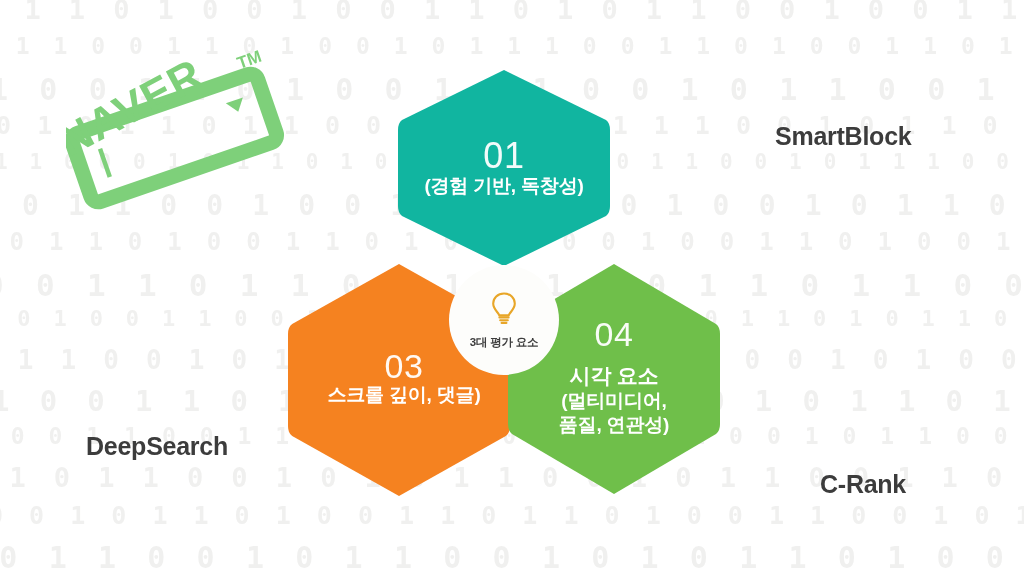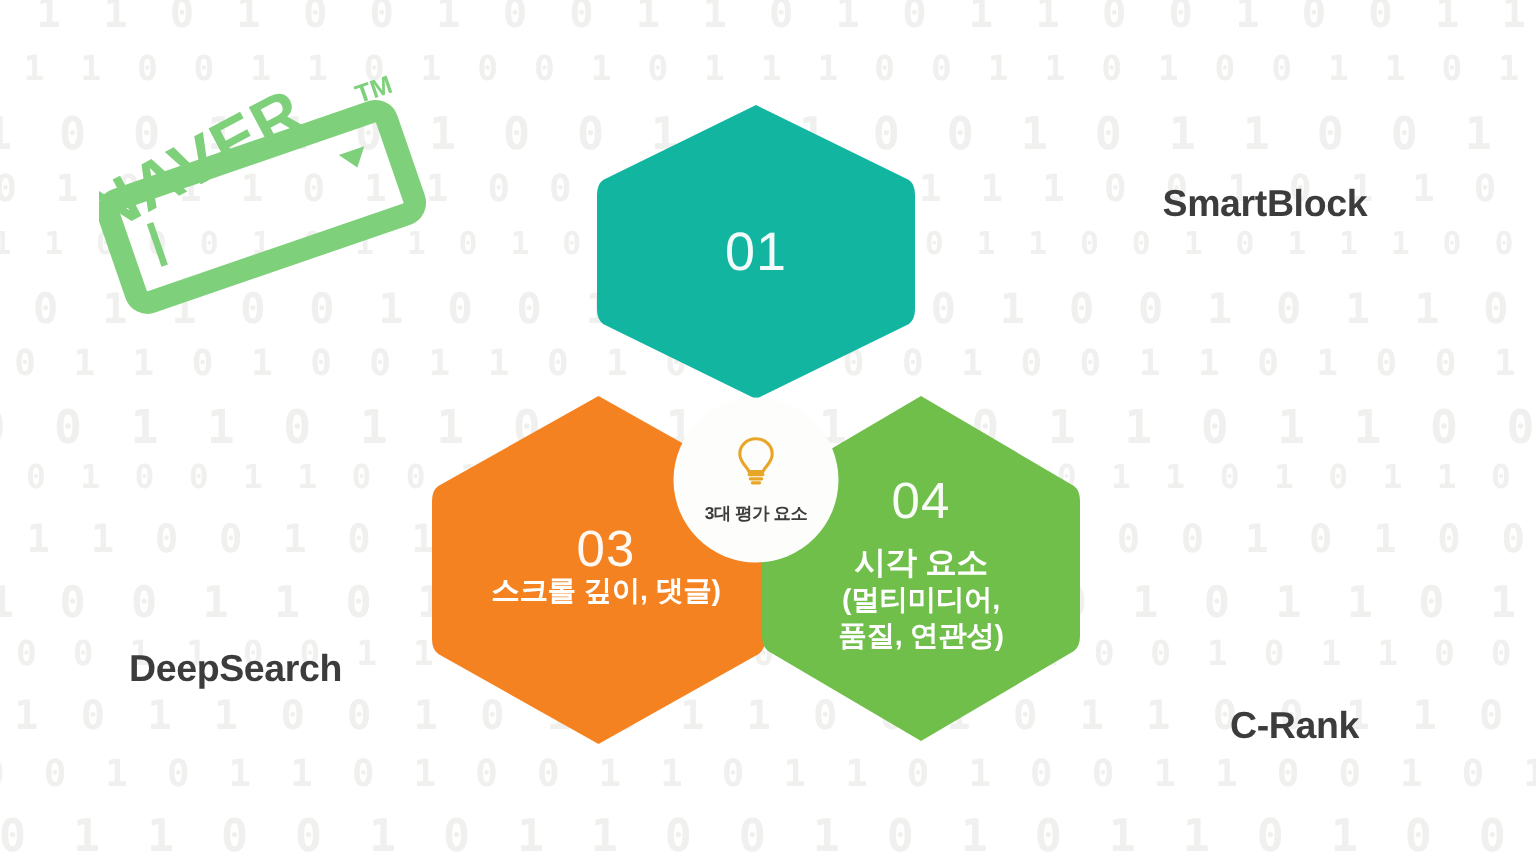--- a/index.html
+++ b/index.html
@@ -170,20 +170,23 @@
 <div class="hex" id="hex-01">
   <div class="hexshape">
     <svg viewBox="0 0 212 200" preserveAspectRatio="none" xmlns="http://www.w3.org/2000/svg">
       <path d="M106 2 L208 52 Q212 55 212 62 L212 138 Q212 145 208 148
                L106 198 Q106 198 106 198 L4 148 Q0 145 0 138 L0 62
                Q0 55 4 52 Z" fill="#11b5a0"></path>
     </svg>
   </div>
   <div class="hex-inner">
     <div class="hex-num">01</div>
+    <div class="hex-sub">
+      <div>(경험 기반, 독창성)</div>
+    </div>
   </div>
 </div>
 
 <div class="hex" id="hex-03">
   <div class="hexshape">
     <svg viewBox="0 0 212 236" preserveAspectRatio="none" xmlns="http://www.w3.org/2000/svg">
       <path d="M106 2 L208 62 Q212 65 212 72 L212 164 Q212 171 208 174
                L106 234 L4 174 Q0 171 0 164 L0 72 Q0 65 4 62 Z" fill="#f58220"></path>
     </svg>
   </div>

